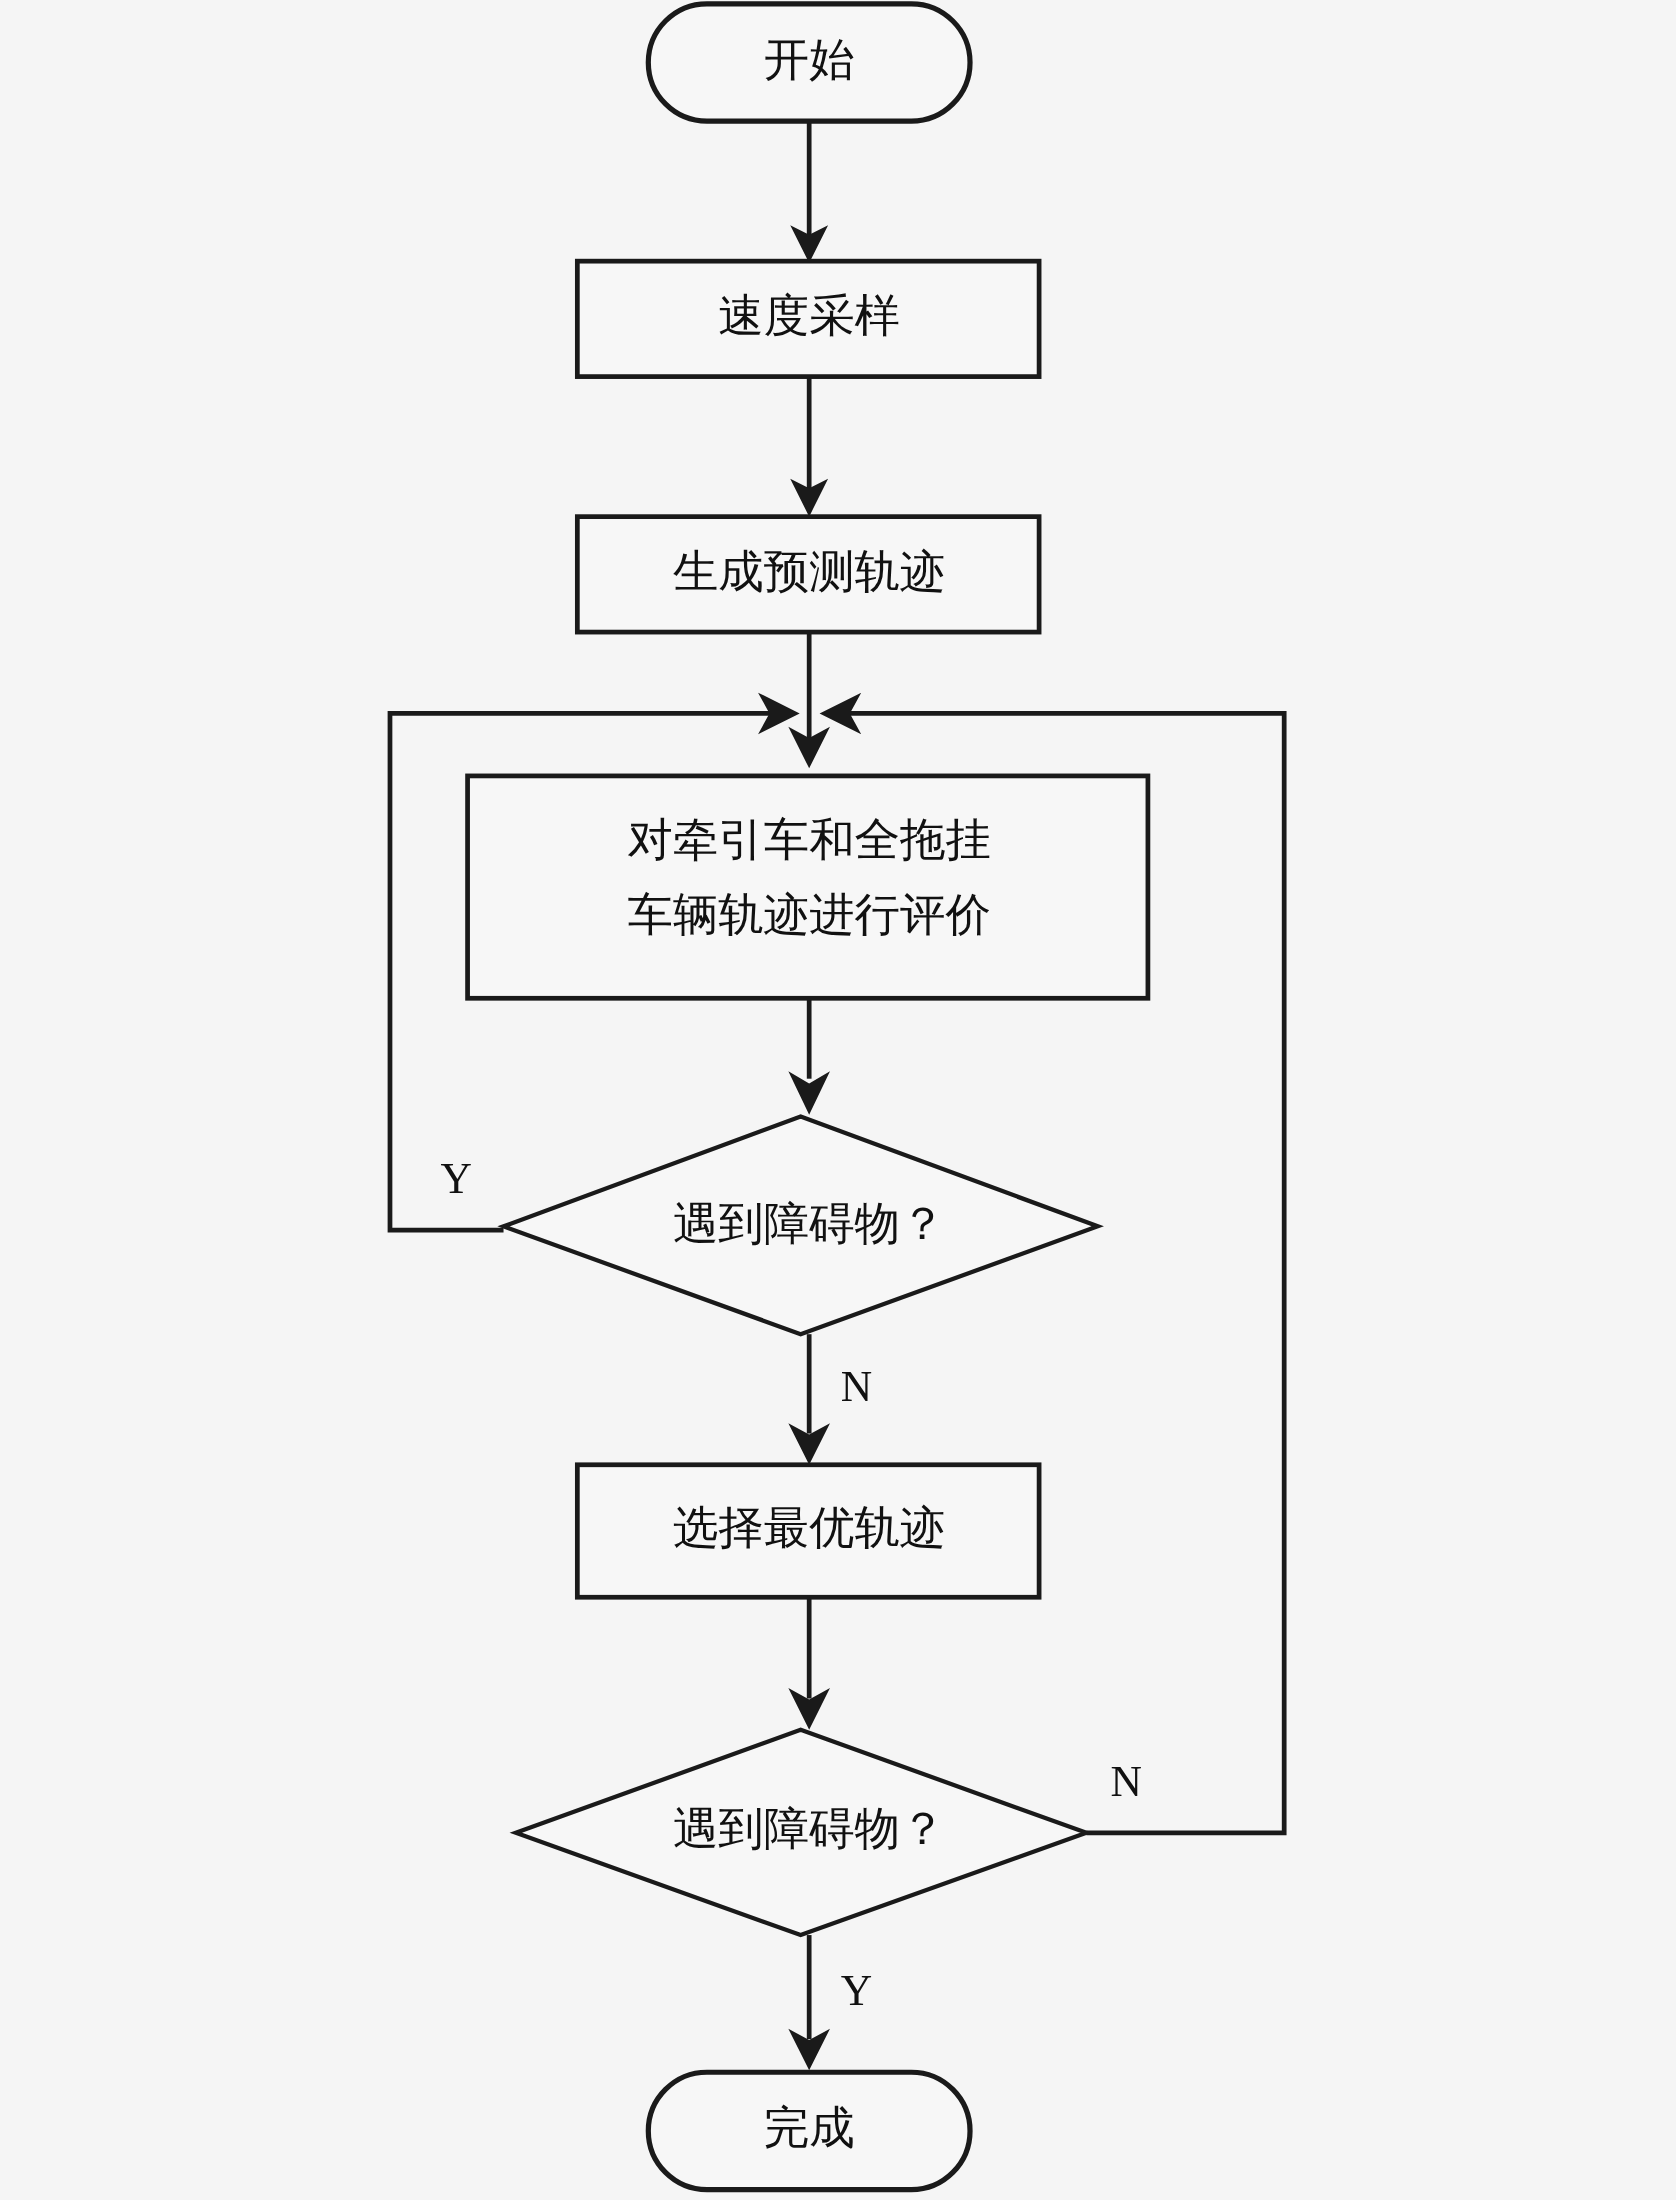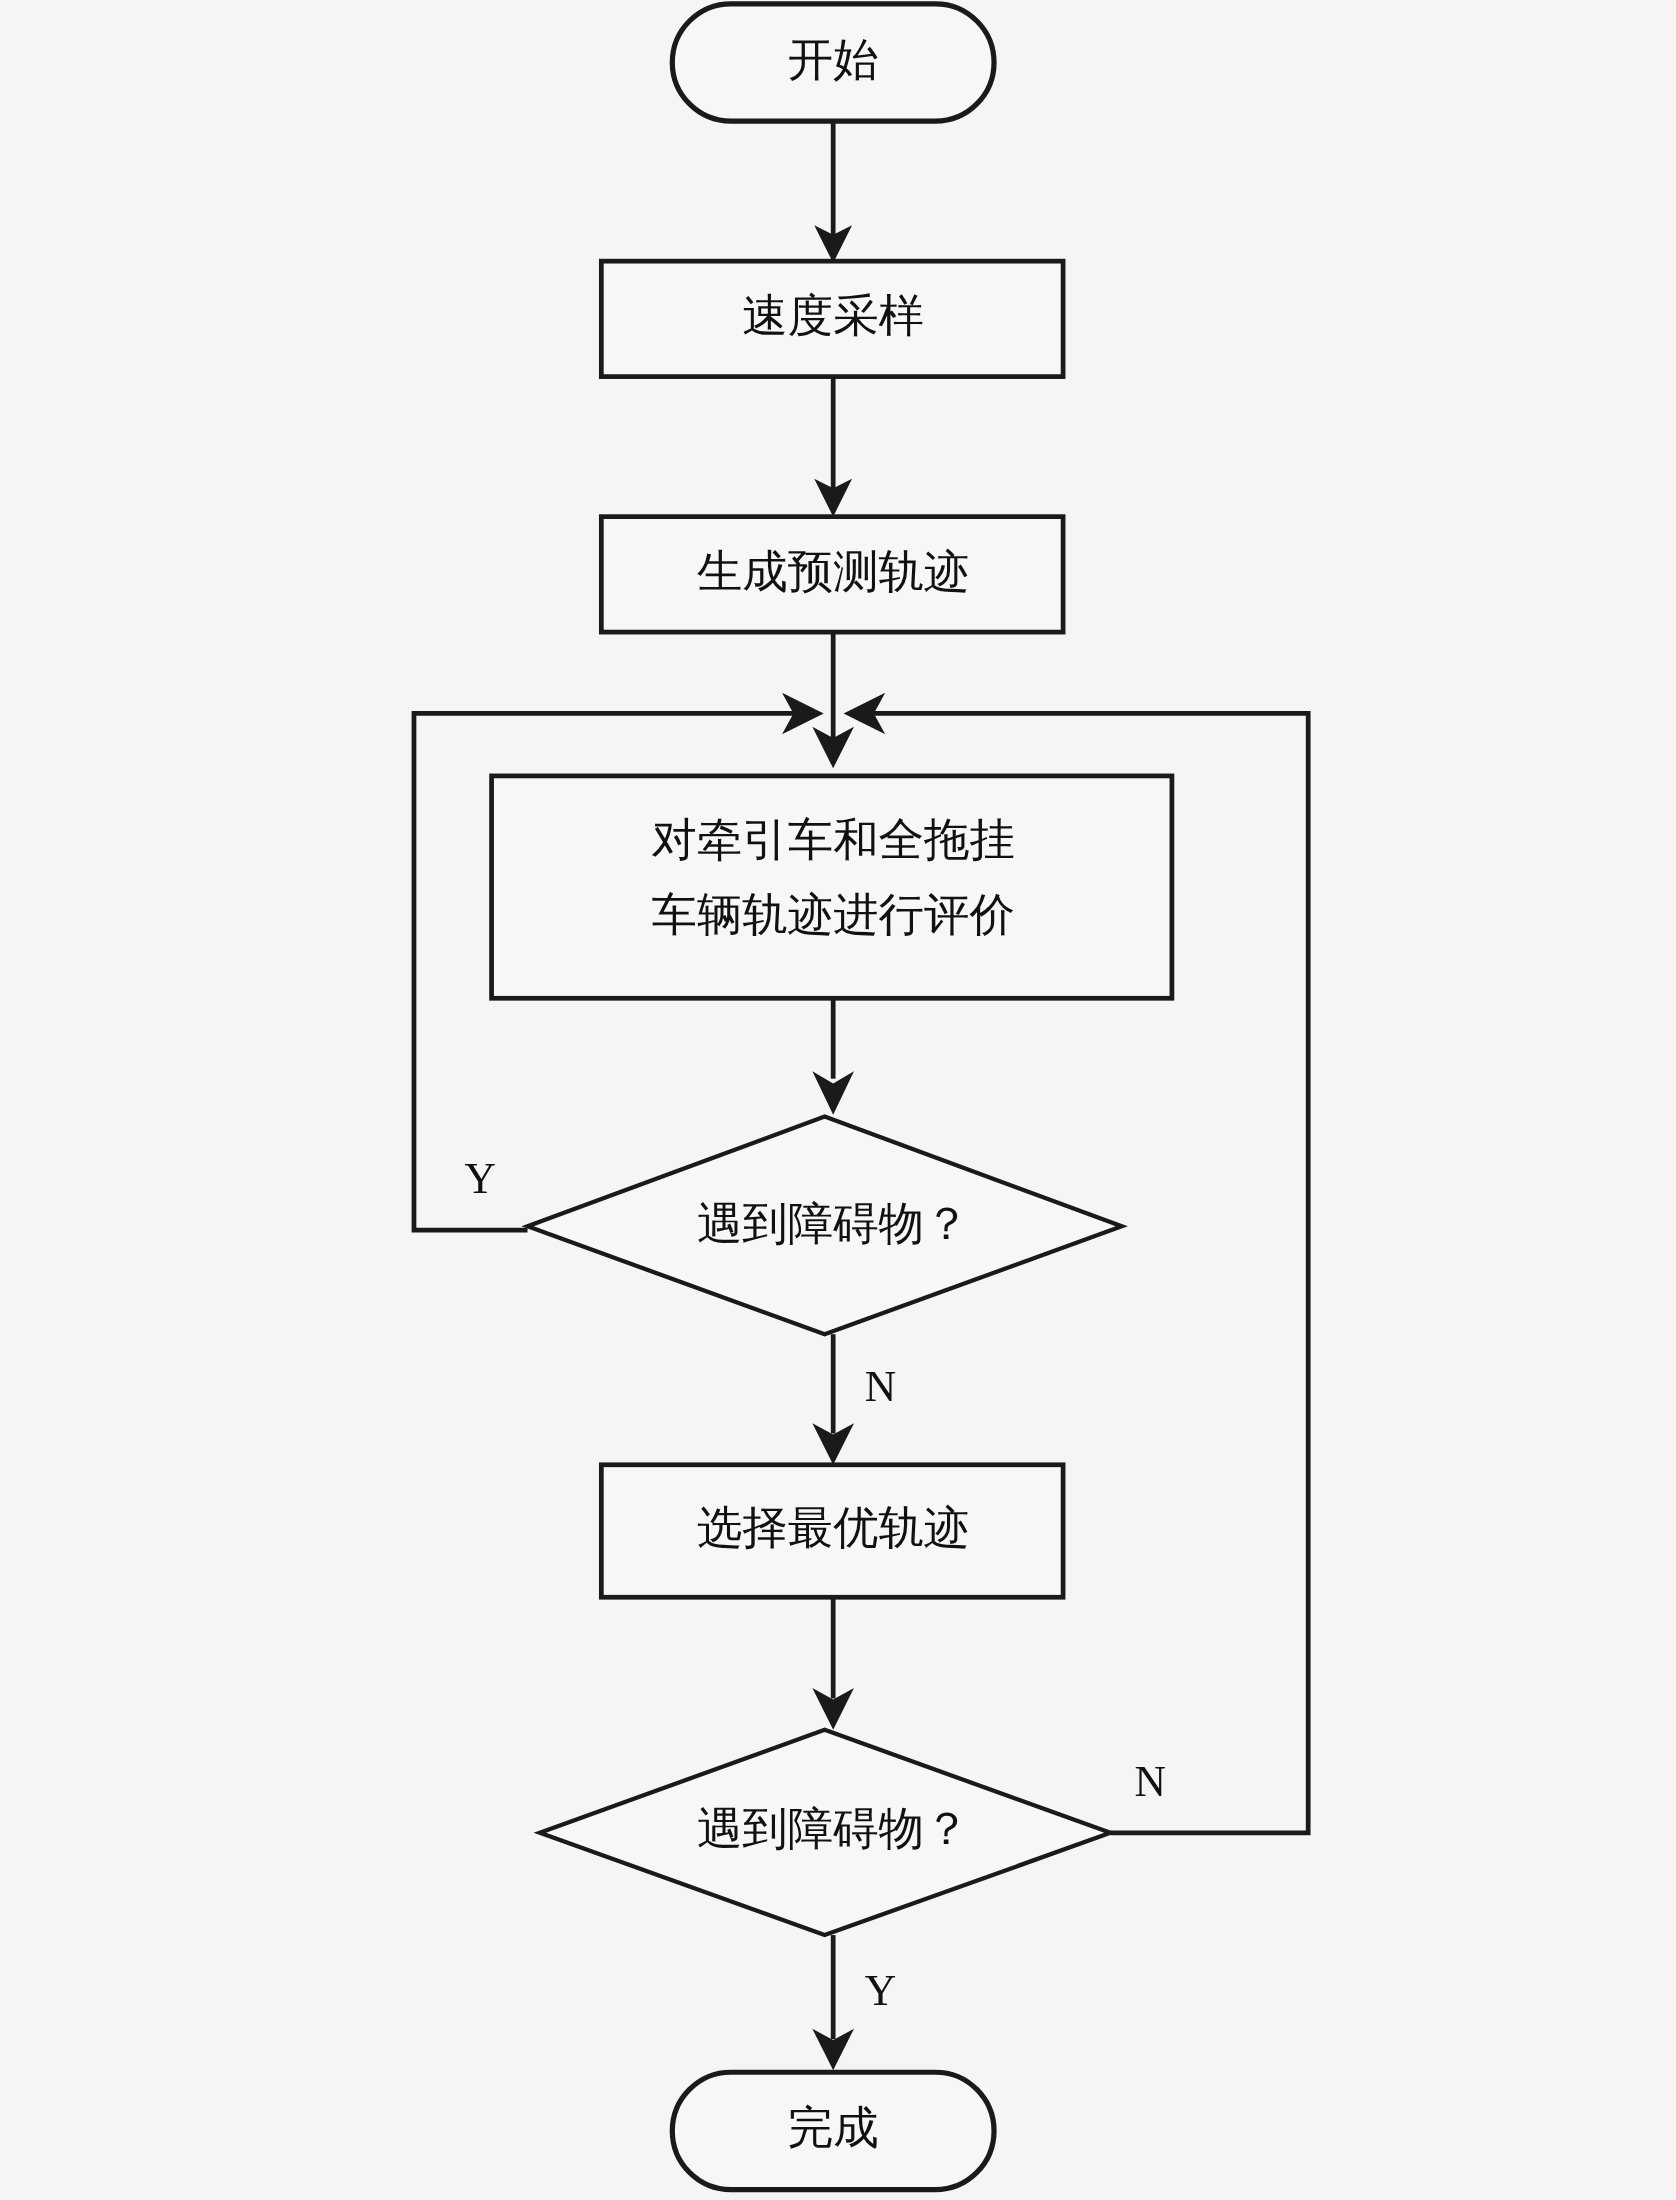--- a/index.html
+++ b/index.html
@@ -11,21 +11,20 @@
     width: 1677px;
     height: 2200px;
     font-family: "Liberation Serif", "DejaVu Serif", serif;
     overflow: hidden;
   }
   #flowchart-root {
     position: relative;
     width: 1429px;
     height: 2200px;
     background: #f5f5f5;
-    padding-left: 24px;
   }
   svg.chart-canvas {
     display: block;
     width: 1677px;
     height: 2200px;
   }
   .node-shape {
     fill: #f7f7f7;
     stroke: #1a1a1a;
     stroke-width: 5;

